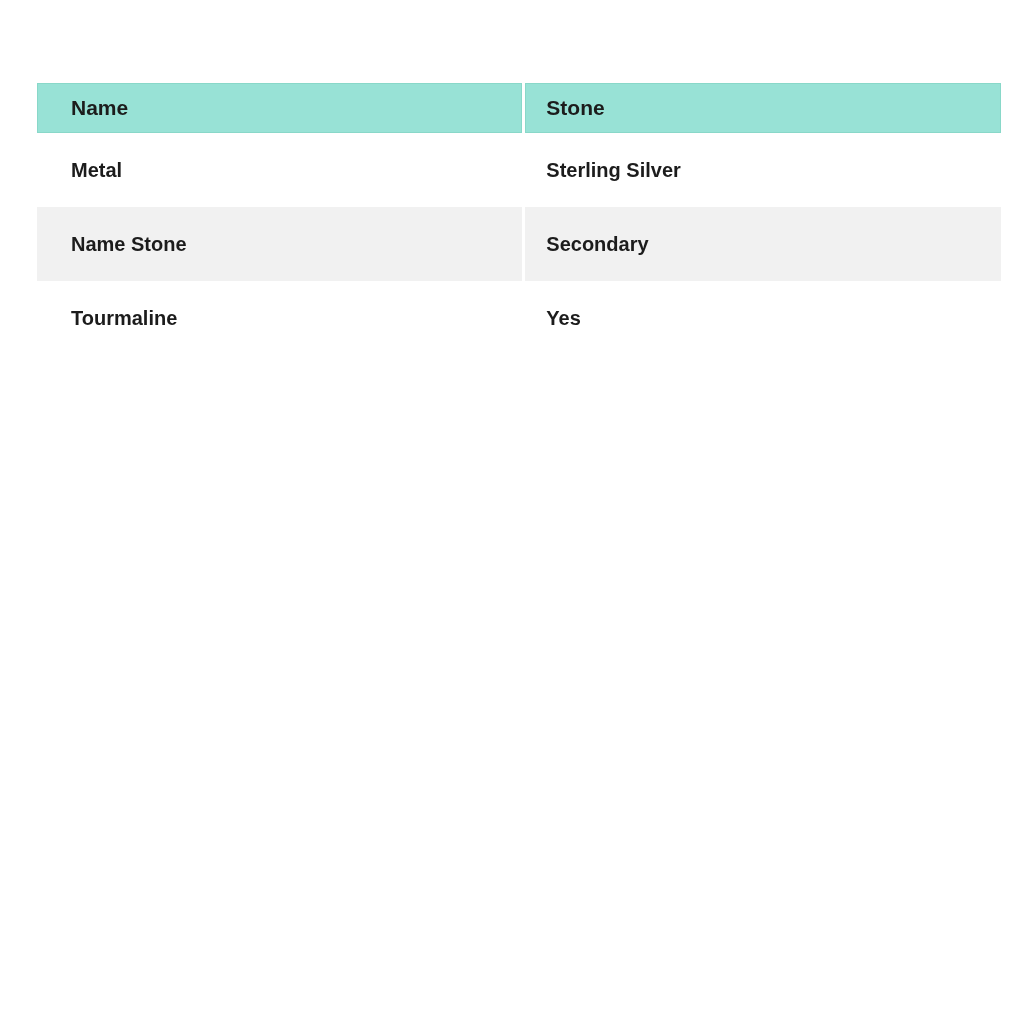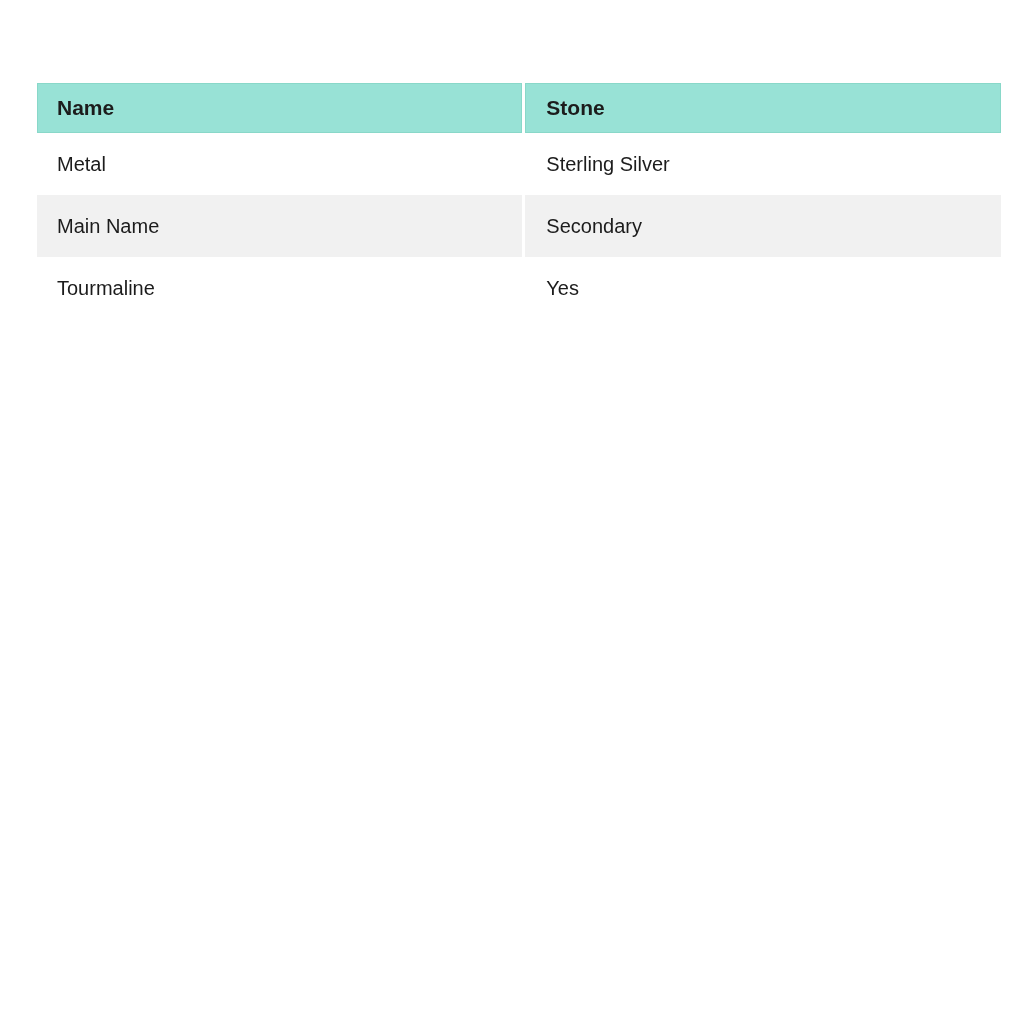--- a/index.html
+++ b/index.html
@@ -34,30 +34,30 @@
     height: 50px;
     background: var(--header-bg);
     box-shadow: inset 0 0 0 1px var(--header-border);
     font-size: 21px;
     font-weight: 600;
     text-align: left;
     vertical-align: middle;
     padding: 0 0 0 21px;
   }
   .spec-table td {
-    height: 62px;
+    height: 74px;
     font-size: 20px;
-    font-weight: 400;
+    font-weight: 700;
     text-align: left;
     vertical-align: middle;
     padding: 0 0 0 21px;
   }
   .spec-table th:first-child,
   .spec-table td:first-child {
-    padding-left: 20px;
+    padding-left: 34px;
     border-right: 3px solid var(--divider);
     margin-left: 14px;
   }
   .spec-table tbody tr:nth-child(odd)  td { background: var(--row-bg); }
   .spec-table tbody tr:nth-child(even) td { background: var(--row-alt-bg); }
 </style>
 </head>
 <body>
 
 <table class="spec-table">
@@ -70,21 +70,21 @@
       <th>Name</th>
       <th>Stone</th>
     </tr>
   </thead>
   <tbody>
       <tr>
         <td>Metal</td>
         <td>Sterling Silver</td>
       </tr>
       <tr>
-        <td>Main Name</td>
+        <td>Name Stone</td>
         <td>Secondary</td>
       </tr>
       <tr>
         <td>Tourmaline</td>
         <td>Yes</td>
       </tr>
     </tbody>
 </table>
 
 </body></html>

